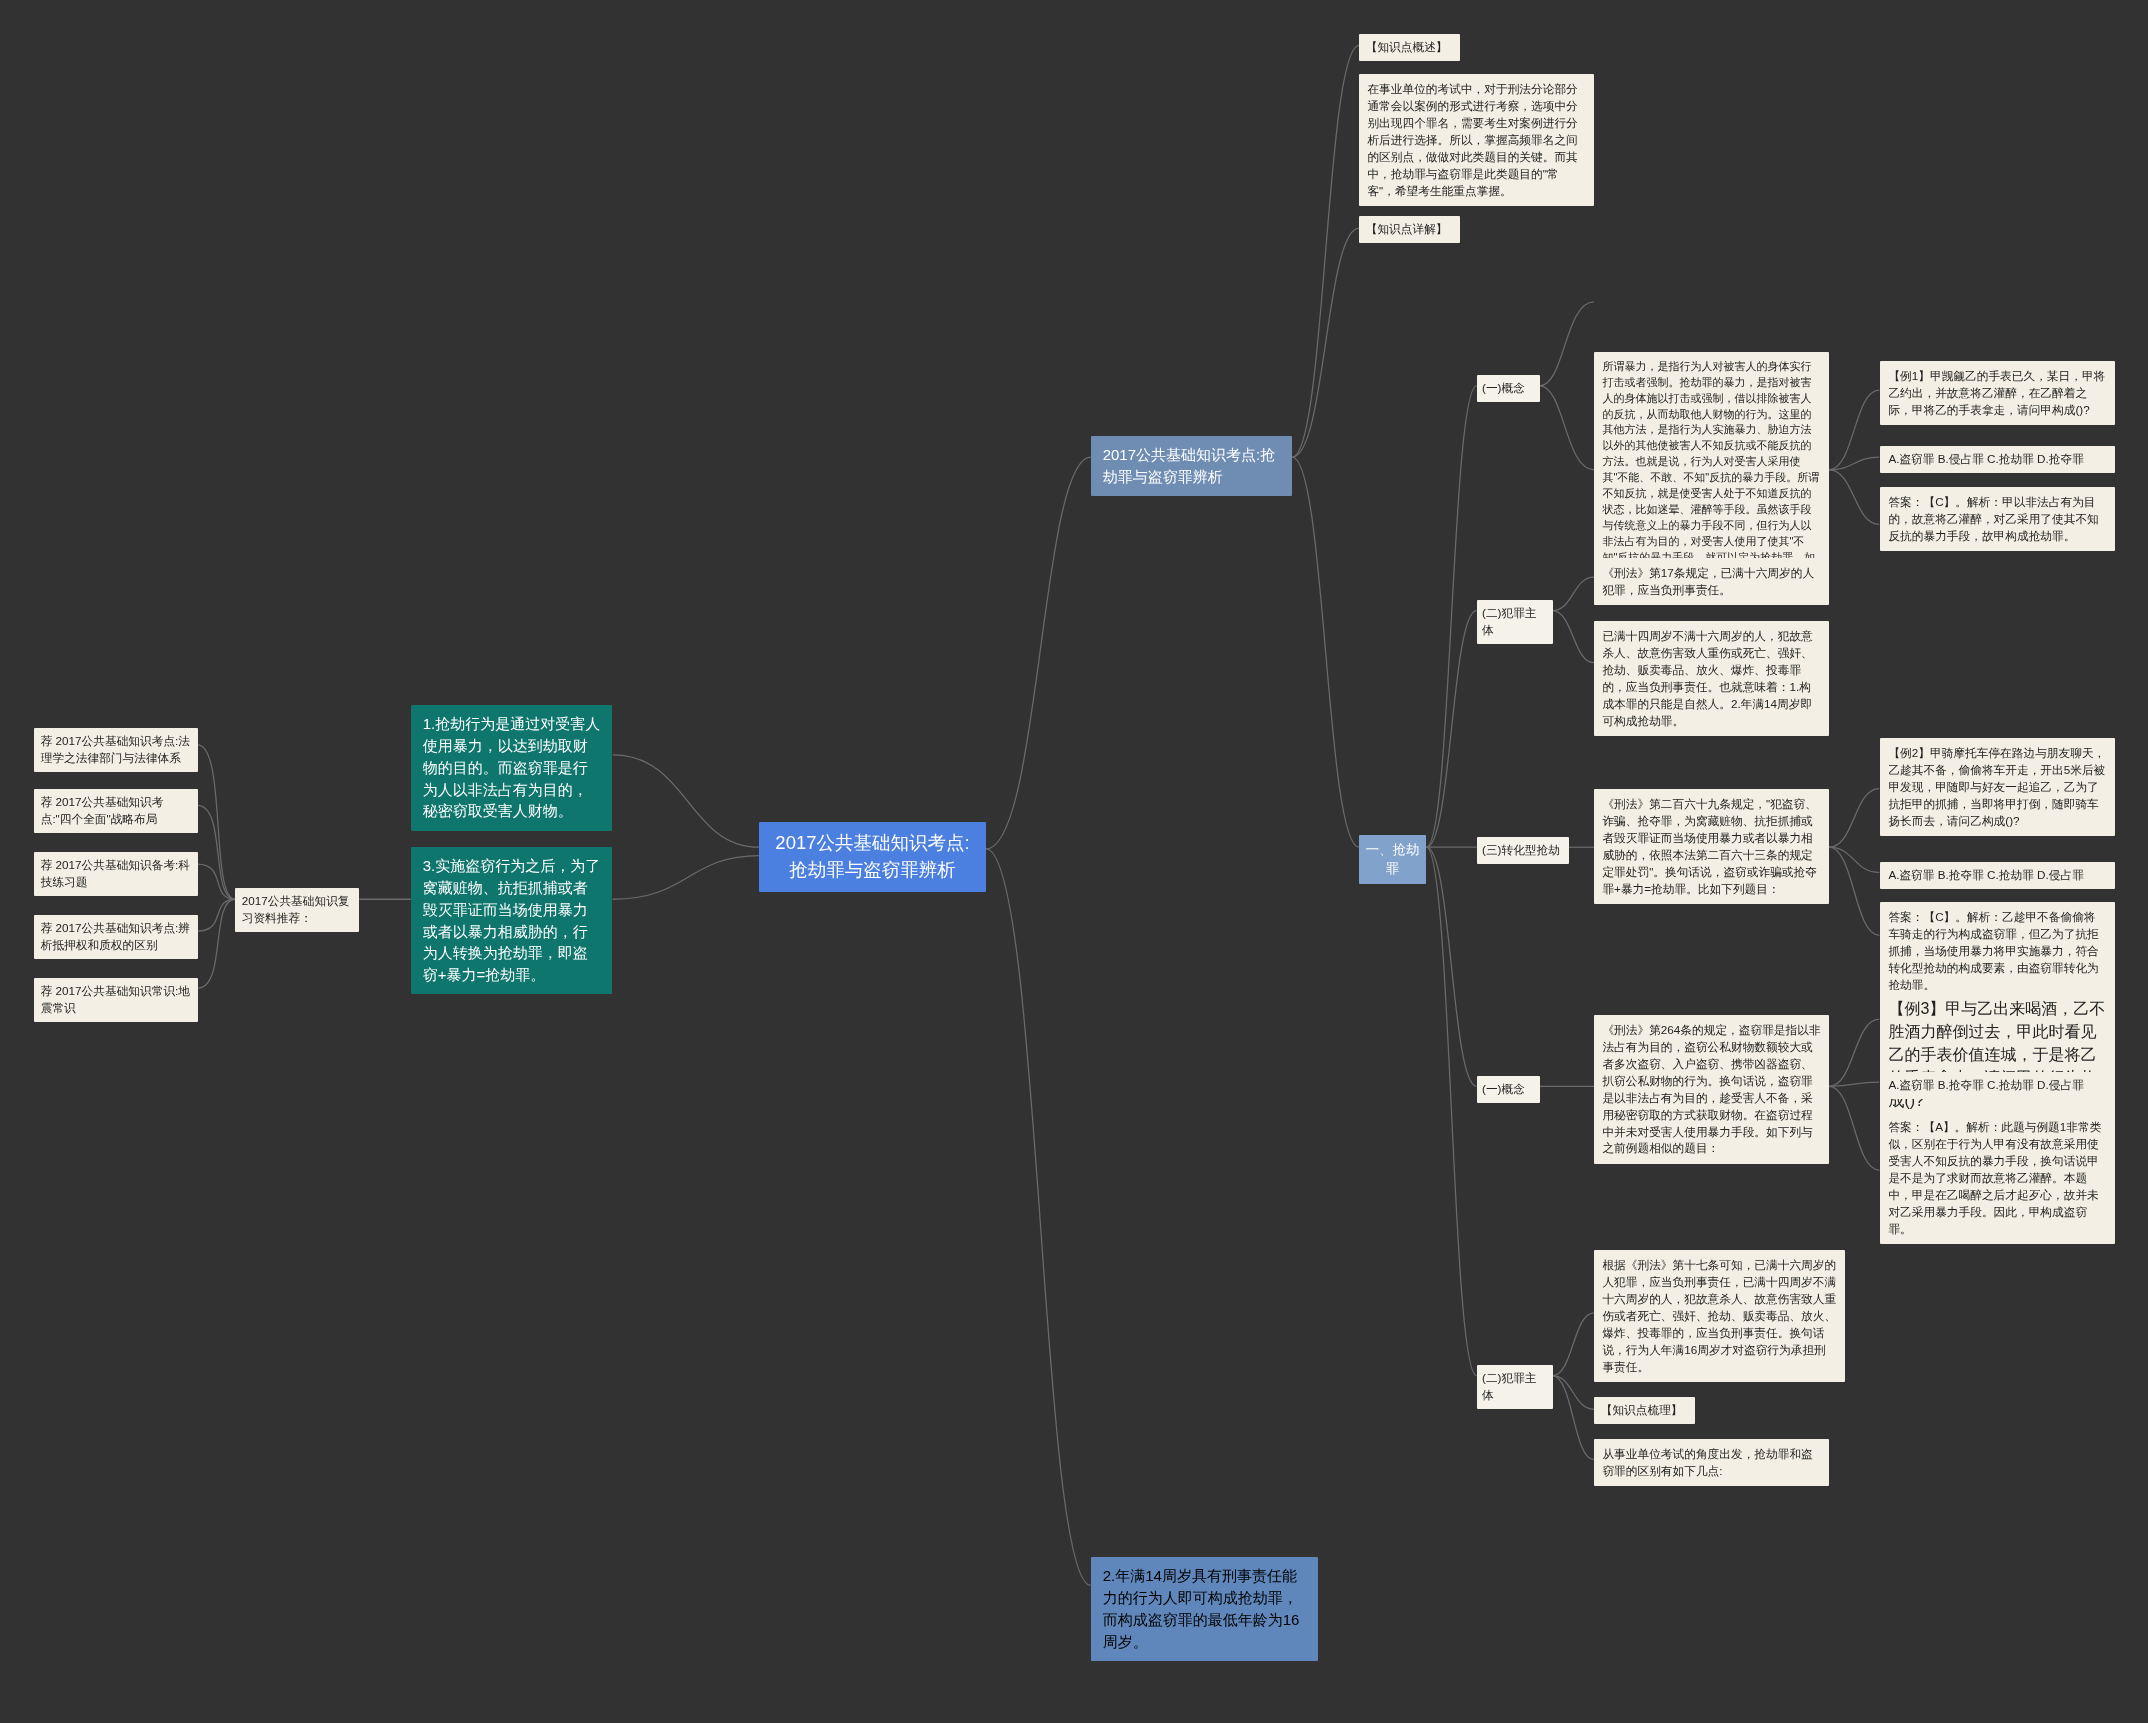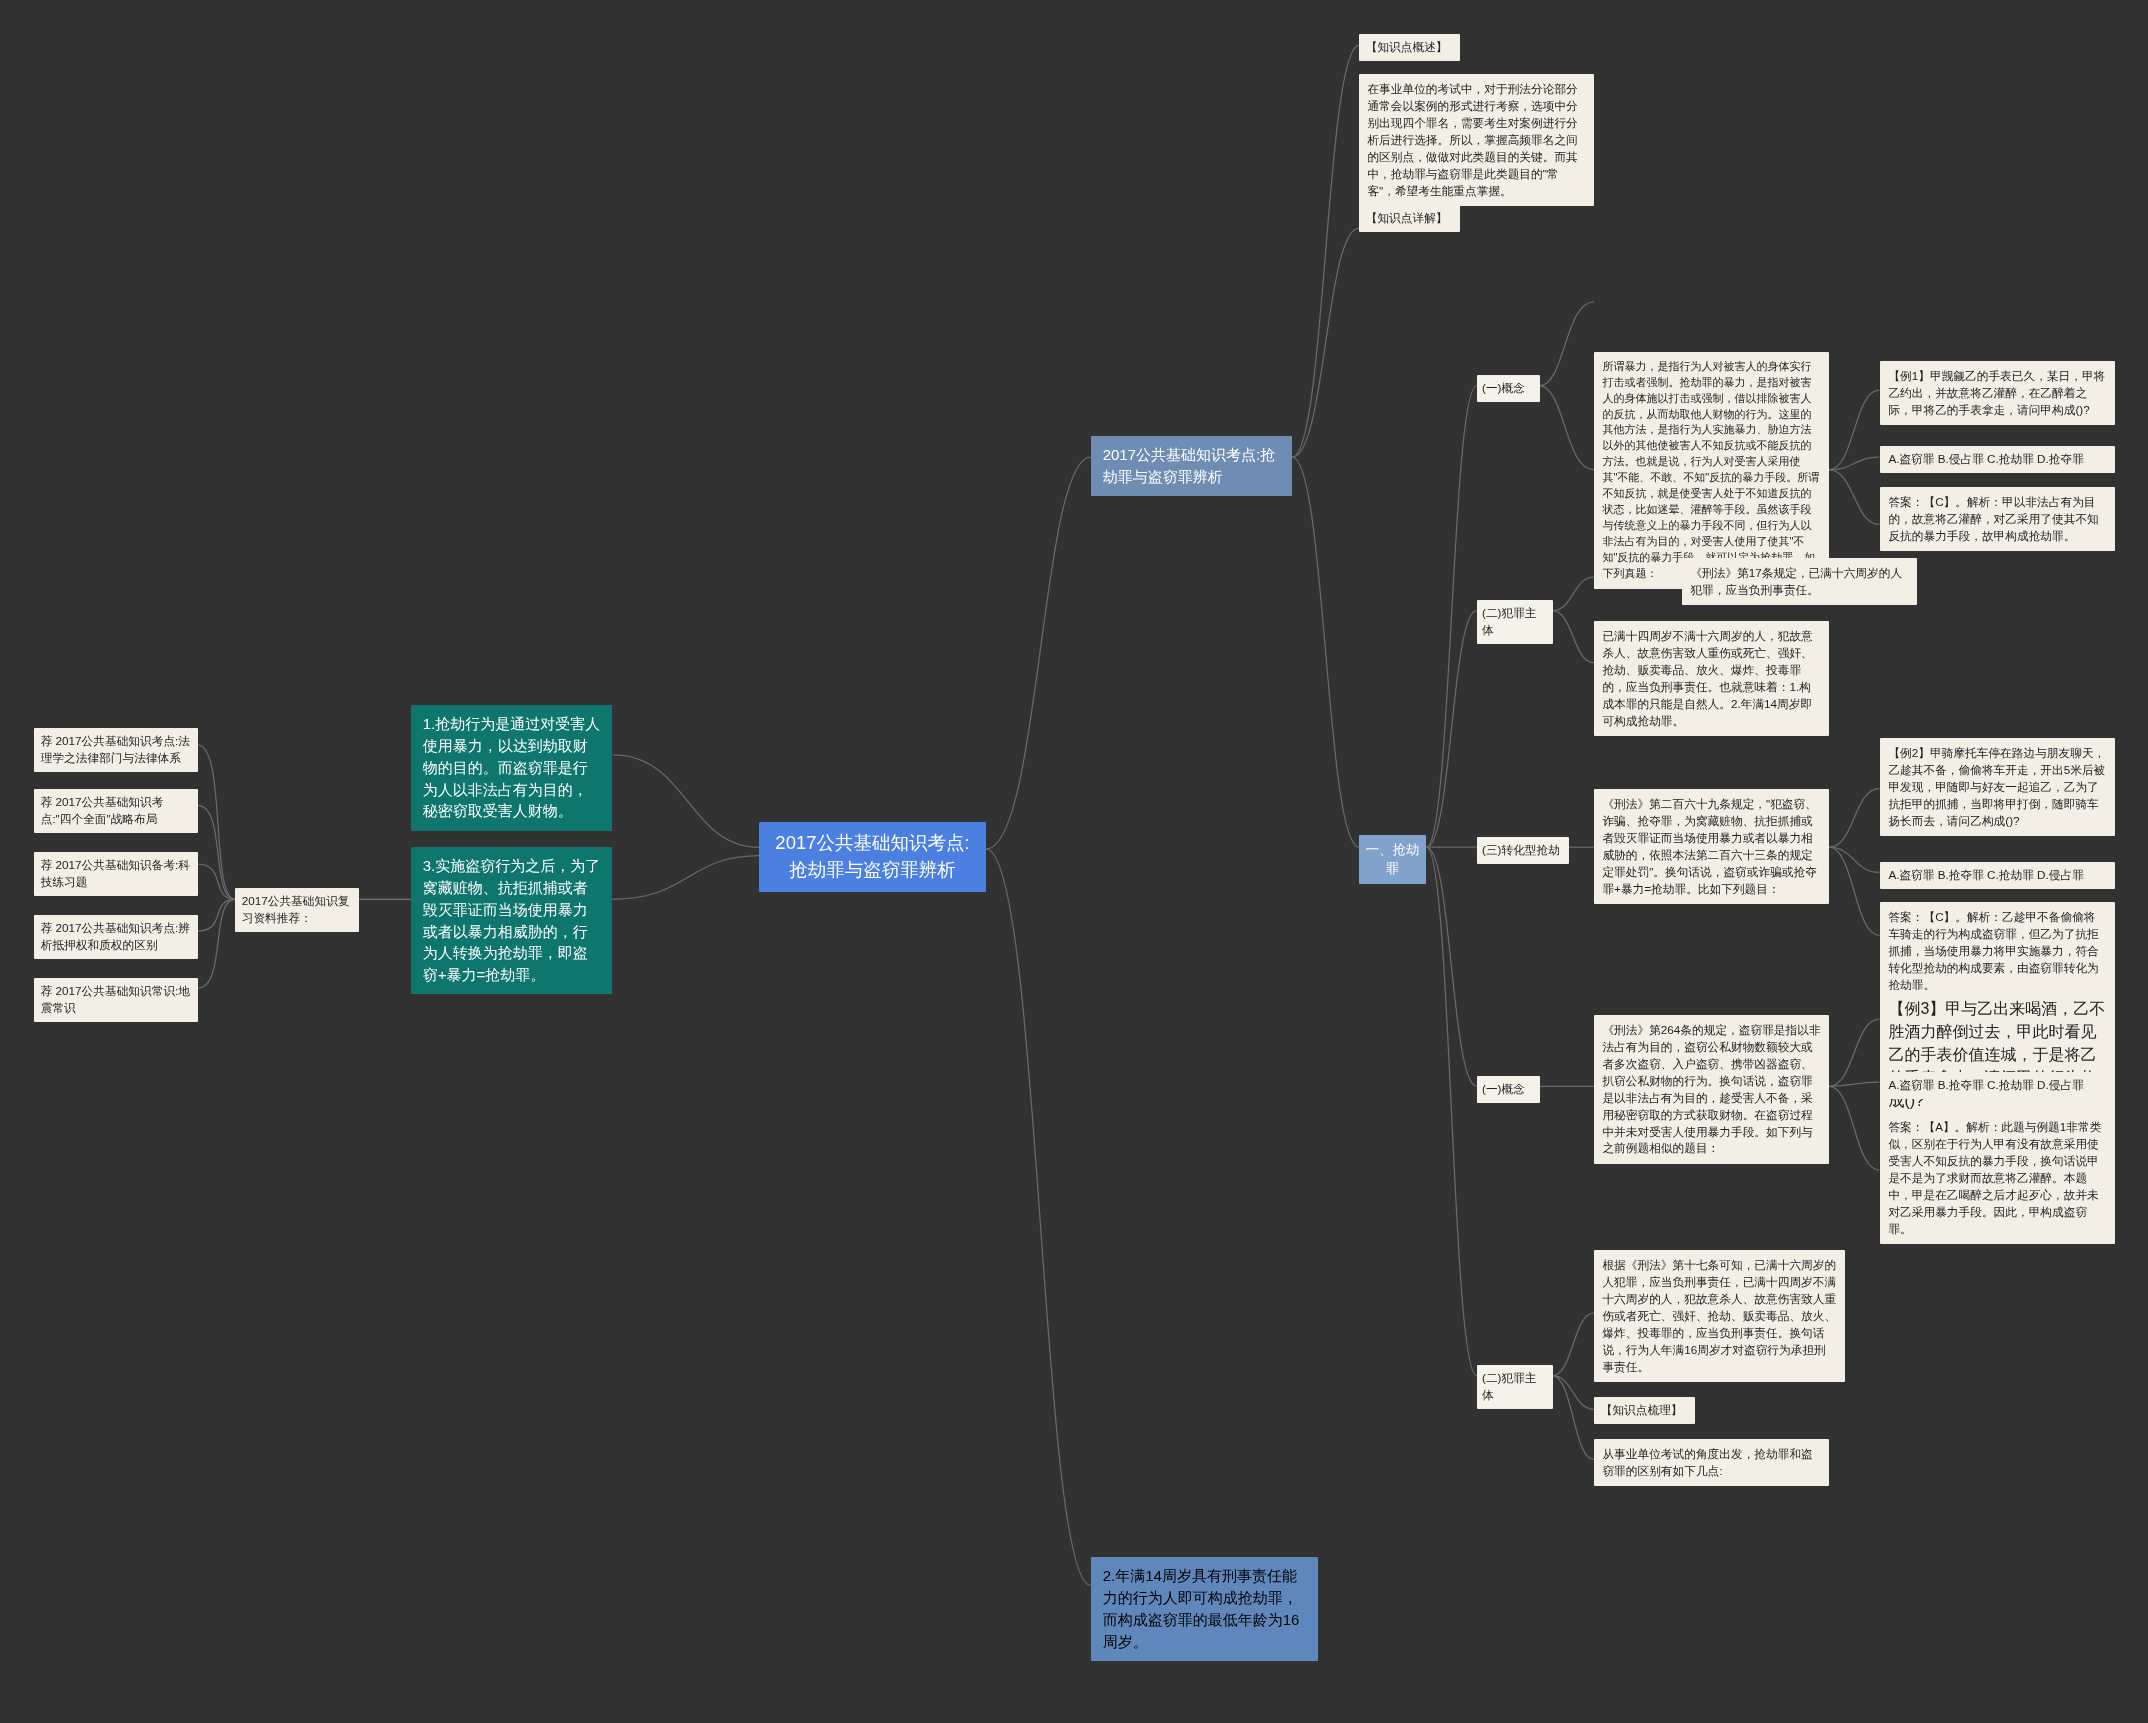--- a/index.html
+++ b/index.html
@@ -100,36 +100,36 @@
 <div class="node c1b" style="left:1091px; top:436px;">
   <span>2017公共基础知识考点:抢劫罪与盗窃罪辨析</span>
 </div>
 
 <div class="node tag" style="left:1359px; top:34px; width:101px; font-size:11.7px; padding:5px 6.7px;">
   <span>【知识点概述】</span>
 </div>
 <div class="node leaf" style="left:1359px; top:74px; width:235px; font-size:11.7px; padding:6.7px 8.4px;">
   <span>在事业单位的考试中，对于刑法分论部分通常会以案例的形式进行考察，选项中分别出现四个罪名，需要考生对案例进行分析后进行选择。所以，掌握高频罪名之间的区别点，做做对此类题目的关键。而其中，抢劫罪与盗窃罪是此类题目的"常客"，希望考生能重点掌握。</span>
 </div>
-<div class="node tag" style="left:1359px; top:205px; width:101px; font-size:11.7px; padding:5px 6.7px;">
+<div class="node tag" style="left:1359px; top:216px; width:101px; font-size:11.7px; padding:5px 6.7px;">
   <span>【知识点详解】</span>
 </div>
 
 <div class="node c1c" style="left:1359px; top:835px; width:67px; font-size:13.4px; text-align:center; padding:5px 3.4px;">
   <span>一、抢劫罪</span>
 </div>
 
 <div class="node leaf2" style="left:1477px; top:375px; width:63px; font-size:11.7px; padding:5px 5px;"><span>(一)概念</span></div>
 <div class="node leaf" style="left:1594px; top:352px; width:235px; font-size:11px; padding:6.7px 8.4px;"><span>所谓暴力，是指行为人对被害人的身体实行打击或者强制。抢劫罪的暴力，是指对被害人的身体施以打击或强制，借以排除被害人的反抗，从而劫取他人财物的行为。这里的其他方法，是指行为人实施暴力、胁迫方法以外的其他使被害人不知反抗或不能反抗的方法。也就是说，行为人对受害人采用使其"不能、不敢、不知"反抗的暴力手段。所谓不知反抗，就是使受害人处于不知道反抗的状态，比如迷晕、灌醉等手段。虽然该手段与传统意义上的暴力手段不同，但行为人以非法占有为目的，对受害人使用了使其"不知"反抗的暴力手段，就可以定为抢劫罪。如下列真题：</span></div>
 <div class="node leaf" style="left:1880px; top:361px; width:235px; font-size:11.7px; padding:6.7px 8.4px;"><span>【例1】甲觊觎乙的手表已久，某日，甲将乙约出，并故意将乙灌醉，在乙醉着之际，甲将乙的手表拿走，请问甲构成()?</span></div>
 <div class="node leaf" style="left:1880px; top:446px; width:235px; font-size:11.7px; padding:5px 8.4px;"><span>A.盗窃罪 B.侵占罪 C.抢劫罪 D.抢夺罪</span></div>
 <div class="node leaf" style="left:1880px; top:487px; width:235px; font-size:11.7px; padding:6.7px 8.4px;"><span>答案：【C】。解析：甲以非法占有为目的，故意将乙灌醉，对乙采用了使其不知反抗的暴力手段，故甲构成抢劫罪。</span></div>
 
 <div class="node leaf2" style="left:1477px; top:600px; width:76px; font-size:11.7px; padding:5px 5px;"><span>(二)犯罪主体</span></div>
-<div class="node leaf" style="left:1682px; top:558px; width:235px; font-size:11.7px; padding:6.7px 8.4px;"><span>《刑法》第17条规定，已满十六周岁的人犯罪，应当负刑事责任。</span></div>
+<div class="node leaf" style="left:1594px; top:558px; width:235px; font-size:11.7px; padding:6.7px 8.4px;"><span>《刑法》第17条规定，已满十六周岁的人犯罪，应当负刑事责任。</span></div>
 <div class="node leaf" style="left:1594px; top:621px; width:235px; font-size:11.7px; padding:6.7px 8.4px;"><span>已满十四周岁不满十六周岁的人，犯故意杀人、故意伤害致人重伤或死亡、强奸、抢劫、贩卖毒品、放火、爆炸、投毒罪的，应当负刑事责任。也就意味着：1.构成本罪的只能是自然人。2.年满14周岁即可构成抢劫罪。</span></div>
 
 <div class="node leaf2" style="left:1477px; top:837px; width:92px; font-size:11.7px; padding:5px 5px;"><span>(三)转化型抢劫</span></div>
 <div class="node leaf" style="left:1594px; top:789px; width:235px; font-size:11.7px; padding:6.7px 8.4px;"><span>《刑法》第二百六十九条规定，"犯盗窃、诈骗、抢夺罪，为窝藏赃物、抗拒抓捕或者毁灭罪证而当场使用暴力或者以暴力相威胁的，依照本法第二百六十三条的规定定罪处罚"。换句话说，盗窃或诈骗或抢夺罪+暴力=抢劫罪。比如下列题目：</span></div>
 <div class="node leaf" style="left:1880px; top:738px; width:235px; font-size:11.7px; padding:6.7px 8.4px;"><span>【例2】甲骑摩托车停在路边与朋友聊天，乙趁其不备，偷偷将车开走，开出5米后被甲发现，甲随即与好友一起追乙，乙为了抗拒甲的抓捕，当即将甲打倒，随即骑车扬长而去，请问乙构成()?</span></div>
 <div class="node leaf" style="left:1880px; top:862px; width:235px; font-size:11.7px; padding:5px 8.4px;"><span>A.盗窃罪 B.抢夺罪 C.抢劫罪 D.侵占罪</span></div>
 <div class="node leaf" style="left:1880px; top:902px; width:235px; font-size:11.7px; padding:6.7px 8.4px;"><span>答案：【C】。解析：乙趁甲不备偷偷将车骑走的行为构成盗窃罪，但乙为了抗拒抓捕，当场使用暴力将甲实施暴力，符合转化型抢劫的构成要素，由盗窃罪转化为抢劫罪。</span></div>
 
 <div class="node leaf2" style="left:1477px; top:1076px; width:63px; font-size:11.7px; padding:5px 5px;"><span>(一)概念</span></div>
 <div class="node leaf" style="left:1594px; top:1015px; width:235px; font-size:11.7px; padding:6.7px 8.4px;"><span>《刑法》第264条的规定，盗窃罪是指以非法占有为目的，盗窃公私财物数额较大或者多次盗窃、入户盗窃、携带凶器盗窃、扒窃公私财物的行为。换句话说，盗窃罪是以非法占有为目的，趁受害人不备，采用秘密窃取的方式获取财物。在盗窃过程中并未对受害人使用暴力手段。如下列与之前例题相似的题目：</span></div>

